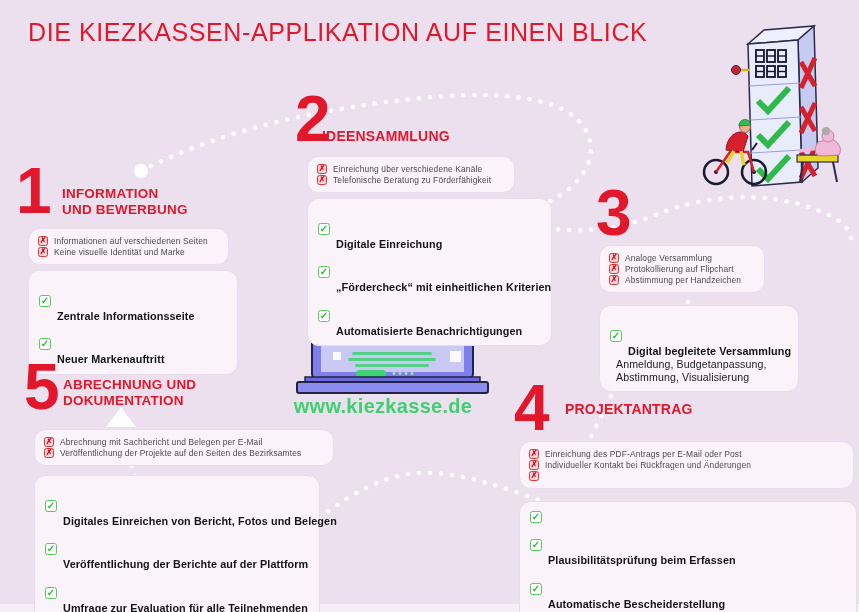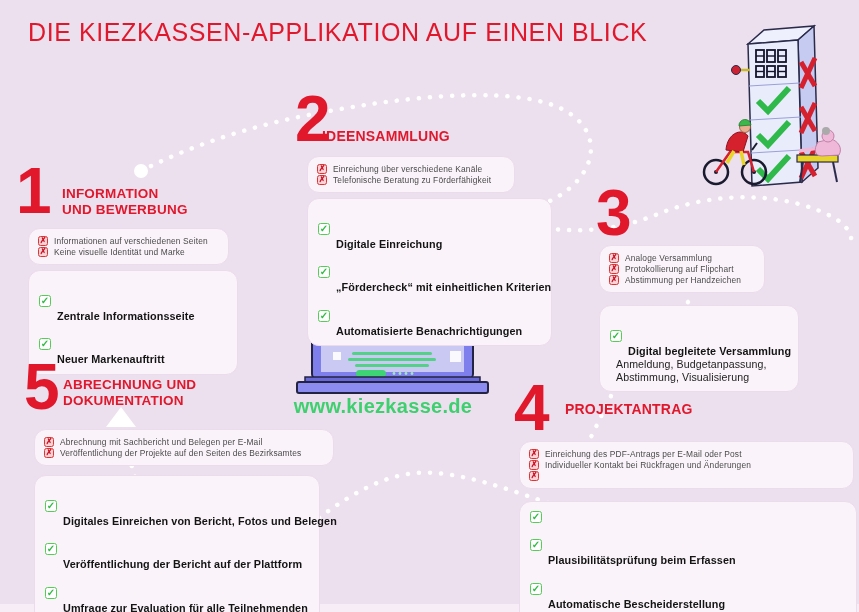--- a/index.html
+++ b/index.html
@@ -301,21 +301,21 @@
           <span class="tx con">Veröffentlichung der Projekte auf den Seiten des Bezirksamtes</span>
         </div>
       </div>
       <div class="box pros">
         <div class="row">
           <span class="ic pro">✓</span>
           <span class="tx pro">Digitales Einreichen von Bericht, Fotos und Belegen</span>
         </div>
         <div class="row">
           <span class="ic pro">✓</span>
-          <span class="tx pro">Veröffentlichung der Bericht auf der Plattform</span>
+          <span class="tx pro">Veröffentlichung der Berichte auf der Plattform</span>
         </div>
         <div class="row">
           <span class="ic pro">✓</span>
           <span class="tx pro">Umfrage zur Evaluation für alle Teilnehmenden</span>
         </div>
       </div>
     </div>
 
   <div id="site-url">www.kiezkasse.de</div>
   <div id="bottom-strip"></div>

